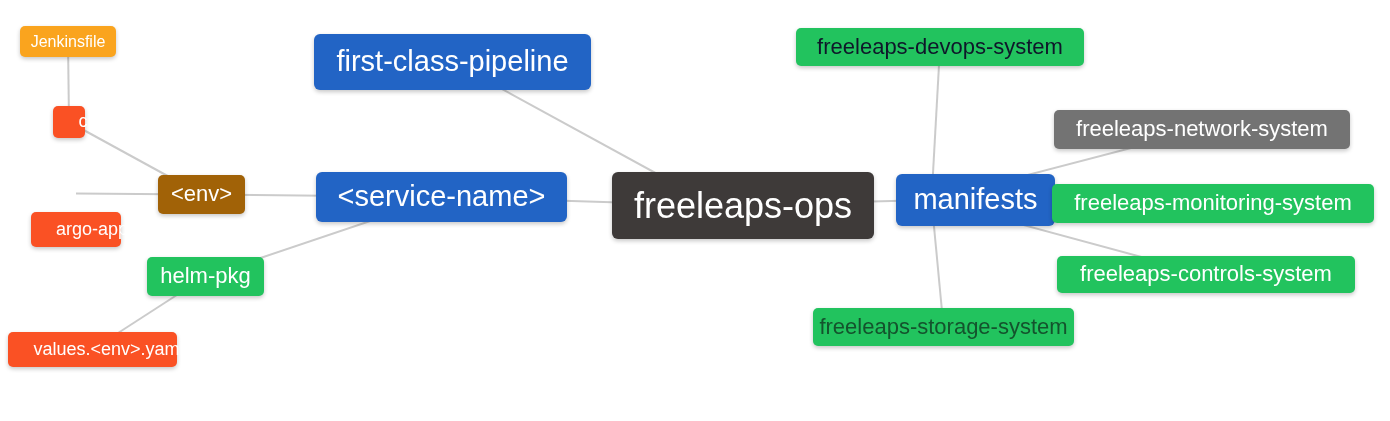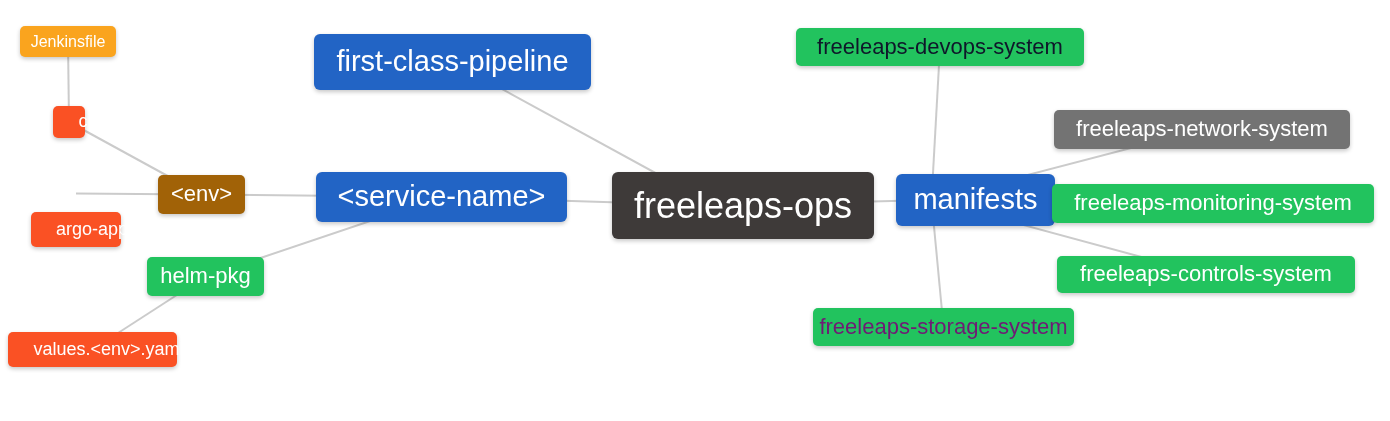--- a/index.html
+++ b/index.html
@@ -104,17 +104,17 @@
       </div>
       <div class="node l2" style="left: 1054px; top: 110px; width: 296px; height: 39px; background: #737373; color: rgb(255, 255, 255);">
         <span>freeleaps-network-system</span>
       </div>
       <div class="node l2" style="left: 1052px; top: 184px; width: 322px; height: 39px; background: rgb(34, 195, 94); color: rgb(255, 255, 255);">
         <span>freeleaps-monitoring-system</span>
       </div>
       <div class="node l2" style="left: 1057px; top: 256px; width: 298px; height: 37px; background: rgb(34, 195, 94); color: rgb(255, 255, 255);">
         <span>freeleaps-controls-system</span>
       </div>
-      <div class="node l2" style="left: 813px; top: 308px; width: 261px; height: 38px; background: rgb(34, 195, 94); color: #701a75;">
+      <div class="node l2" style="left: 813px; top: 308px; width: 261px; height: 38px; background: rgb(34, 195, 94); color: #14532d;">
         <span>freeleaps-storage-system</span>
       </div>
     </div>
 </div>
 
 </body></html>

